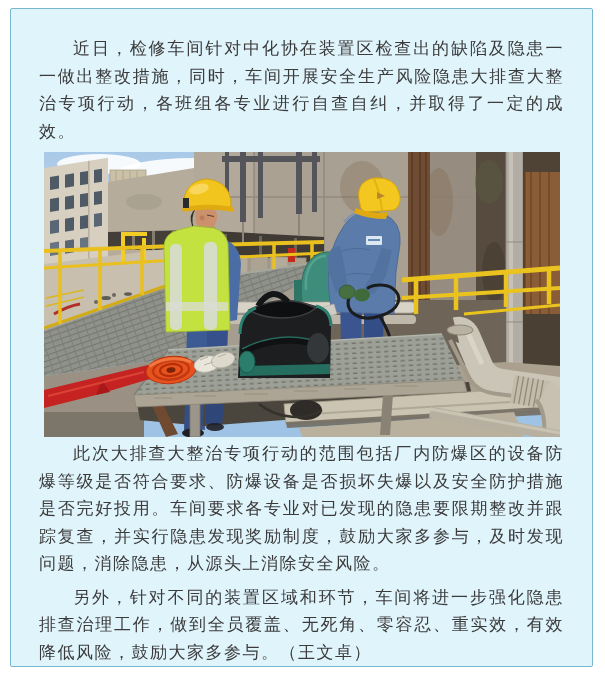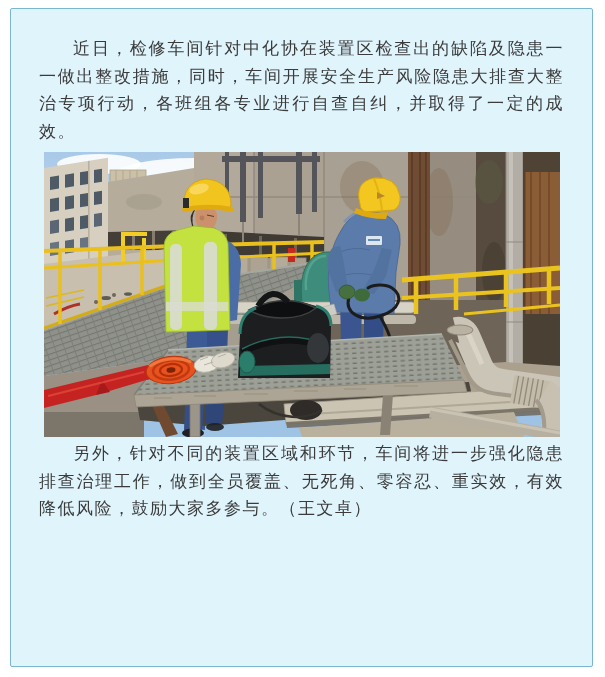--- a/index.html
+++ b/index.html
@@ -312,16 +312,17 @@
           <path d="M196,182 Q196,162 212,156 M272,154 Q287,158 287,174" stroke="#2c8070" stroke-width="3" fill="none"></path>
           <path d="M198,200 Q240,178 284,196" stroke="#101113" stroke-width="7" fill="none"></path>
           <path d="M198,197 Q240,175 284,193" stroke="#2a6a5c" stroke-width="1.5" fill="none"></path>
           <path d="M214,154 Q228,132 244,150" stroke="#141517" stroke-width="6" fill="none"></path>
           <ellipse cx="203" cy="210" rx="8" ry="11" fill="#2b7d6c" stroke="#1d5a4d" stroke-width="1"></ellipse>
           <ellipse cx="274" cy="196" rx="11" ry="15" fill="#33373a"></ellipse>
         </g>
       </svg>
     </figure>
 
+    <p class="para">此次大排查大整治专项行动的范围包括厂内防爆区的设备防爆等级是否符合要求、防爆设备是否损坏失爆以及安全防护措施是否完好投用。车间要求各专业对已发现的隐患要限期整改并跟踪复查，并实行隐患发现奖励制度，鼓励大家多参与，及时发现问题，消除隐患，从源头上消除安全风险。</p>
     <p class="para">另外，针对不同的装置区域和环节，车间将进一步强化隐患排查治理工作，做到全员覆盖、无死角、零容忍、重实效，有效降低风险，鼓励大家多参与。（王文卓）</p>
 
   </div>
 </div>
 
 </body></html>

